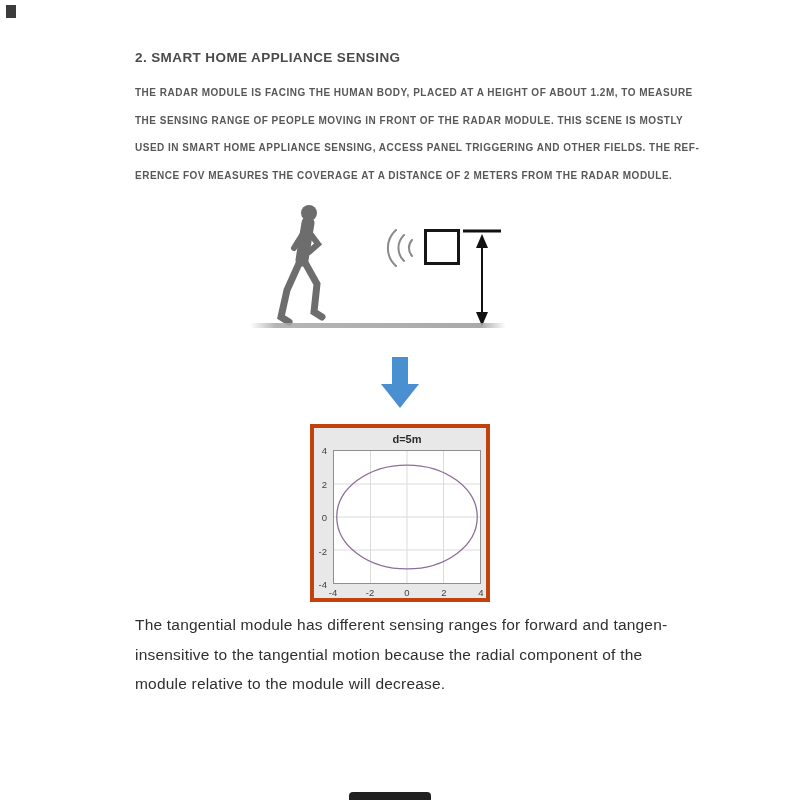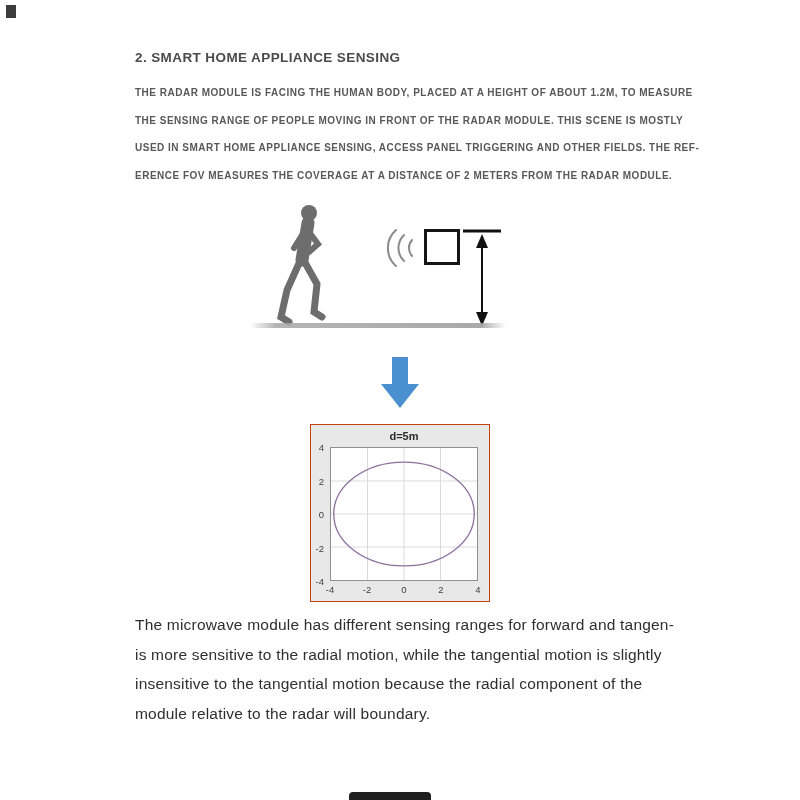--- a/index.html
+++ b/index.html
@@ -21,21 +21,21 @@
   .waves-svg{position:absolute;left:382px;top:226px;width:36px;height:44px;}
   .module-box{position:absolute;left:424px;top:229px;width:30px;height:30px;background:#ffffff;
               border:3px solid #161616;}
   .measure-svg{position:absolute;left:460px;top:224px;width:44px;height:108px;}
   .ground{position:absolute;left:250px;top:323px;width:256px;height:5px;border-radius:3px;
           background:linear-gradient(90deg,rgba(170,170,170,0) 0%,rgba(168,168,168,.85) 10%,
           rgba(160,160,160,.9) 90%,rgba(170,170,170,0) 100%);}
   .down-arrow{position:absolute;left:378px;top:357px;width:44px;height:52px;}
 
   .chart{position:absolute;left:310px;top:424px;width:180px;height:178px;background:#e8e8e8;
-         border:1px solid #c2410c;box-sizing:border-box;}
+         border:4px solid #c2410c;box-sizing:border-box;}
   .chart-title{position:absolute;left:19px;top:5px;width:148px;text-align:center;
                font-size:11px;font-weight:700;color:#2b2b2b;}
   .plot{position:absolute;left:19px;top:22px;width:148px;height:134px;background:#ffffff;
         border:1px solid #8f8f8f;box-sizing:border-box;}
   .plot svg{display:block;width:100%;height:100%;}
   .yticks{position:absolute;left:0;top:22px;width:16px;height:134px;}
   .yticks span{position:absolute;right:3px;transform:translateY(-50%);font-size:9.5px;color:#3f3f3f;}
   .xticks{position:absolute;left:19px;top:159px;width:148px;height:12px;}
   .xticks span{position:absolute;transform:translateX(-50%);font-size:9.5px;color:#3f3f3f;}
 
@@ -118,21 +118,20 @@
     <div class="xticks">
       <span style="left:0%">-4</span>
       <span style="left:25%">-2</span>
       <span style="left:50%">0</span>
       <span style="left:75%">2</span>
       <span style="left:100%">4</span>
     </div>
   </div>
 
   <div class="conclusion">
-    <div class="conclusion-line">The microwave module has different sensing ranges for forward and tangen-</div>
-    <div class="conclusion-line">is more sensitive to the radial motion, while the tangential motion is slightly</div>
+    <div class="conclusion-line">The tangential module has different sensing ranges for forward and tangen-</div>
     <div class="conclusion-line">insensitive to the tangential motion because the radial component of the</div>
-    <div class="conclusion-line">module relative to the radar will boundary.</div>
+    <div class="conclusion-line">module relative to the module will decrease.</div>
   </div>
 
   <div class="bottom-bar"></div>
 
 </div>
 
 </body></html>

